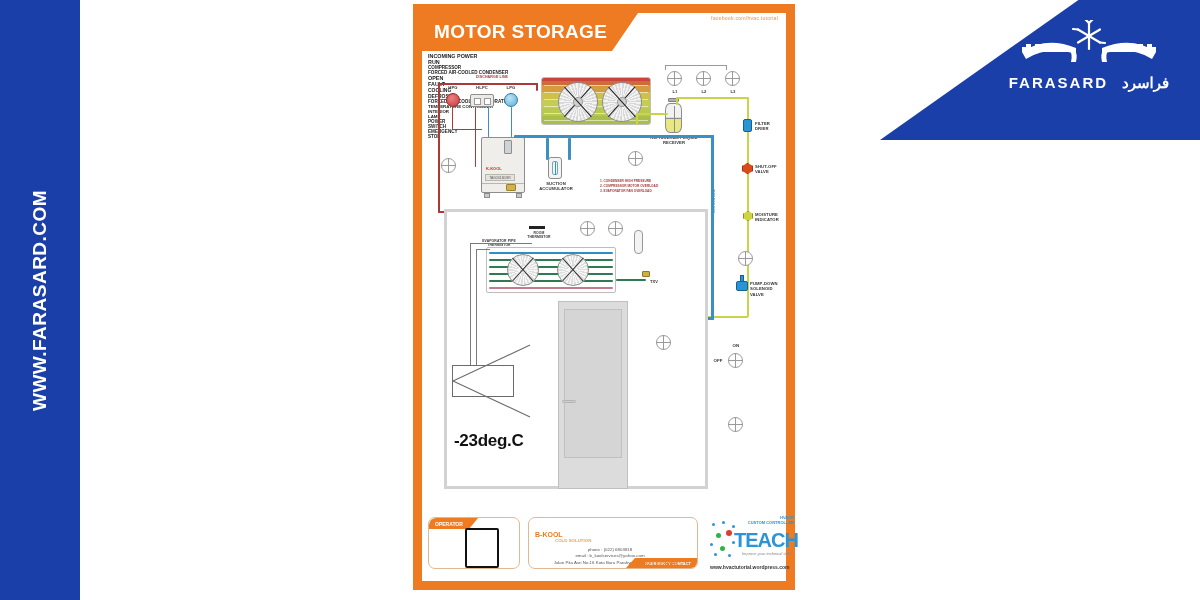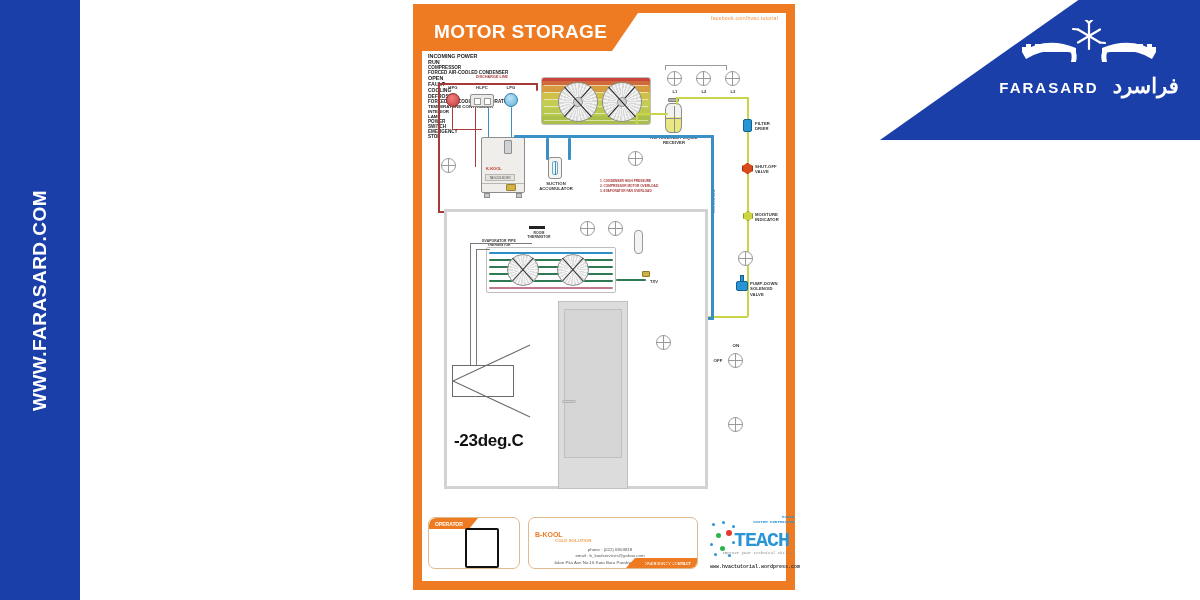--- a/index.html
+++ b/index.html
@@ -36,21 +36,21 @@
   .logo {
     position:absolute; right:26px; top:20px;
     width:170px; height:80px;
     display:flex; flex-direction:column; align-items:center; justify-content:flex-start;
   }
   .logo svg { display:block; }
   .logo-word {
     margin-top:2px; color:#ffffff; font-size:15px; font-weight:bold;
     letter-spacing:2px; display:flex; align-items:baseline; gap:14px;
   }
-  .logo-word .fa { font-family:Liberation Sans, sans-serif; letter-spacing:0; font-size:21px;}
+  .logo-word .fa { font-family:Liberation Sans, sans-serif; letter-spacing:0; font-size:15px;}
 
   
   .poster {
     position:absolute; left:413px; top:4px; width:382px; height:586px;
     background:#ee7b21;
     padding:9px 9px 9px 9px;
     box-shadow:0 0 0 0 #fff;
   }
   .poster-inner {
     position:relative; width:100%; height:100%;
@@ -173,21 +173,21 @@
   }
   .ftab2:before{ content:""; position:absolute; left:-9px; bottom:0;
         border-bottom:10px solid #ee7b21; border-left:9px solid transparent;}
   .op-card{ position:absolute; left:36px; top:10px; width:34px; height:40px;
         border:2px solid #111; background:#fff; border-radius:2px;}
   .bk-name{ position:absolute; left:6px; top:13px; font-size:7px; font-weight:bold; color:#ee7b21;}
   .bk-sub { position:absolute; left:26px; top:20px; font-size:4.4px; font-weight:bold; color:#f0a05a;}
   .bk-lines{ position:absolute; left:0; right:6px; top:28px; font-size:4.4px; color:#555; text-align:center;}
   .bk-lines div{ margin:1px 0; }
   .emer-num{ position:absolute; right:8px; bottom:10px; font-size:7px; font-weight:bold; color:#ee7b21;}
-  .teach-box{ position:absolute;font-family:Liberation Mono, monospace; }
+  .teach-box{ position:absolute; }
   .teach-top{ position:absolute; right:4px; top:2px; font-size:4px; color:#2a95d6; font-weight:bold; text-align:right; line-height:1.3;}
   .teach-word{ position:absolute; left:28px; top:16px; font-size:20px; font-weight:bold; color:#2a95d6; letter-spacing:-1px;}
   .teach-tag{ position:absolute; right:6px; top:38px; font-size:4px; color:#8a8a8a; font-style:italic;}
   .teach-url{ position:absolute; left:4px; bottom:3px; font-size:5px; color:#333; font-weight:bold;}
   .dots{ position:absolute; left:2px; top:6px; width:34px; height:40px;}
   .dot{ position:absolute; border-radius:50%; }
 </style>
 </head>
 <body>
 

